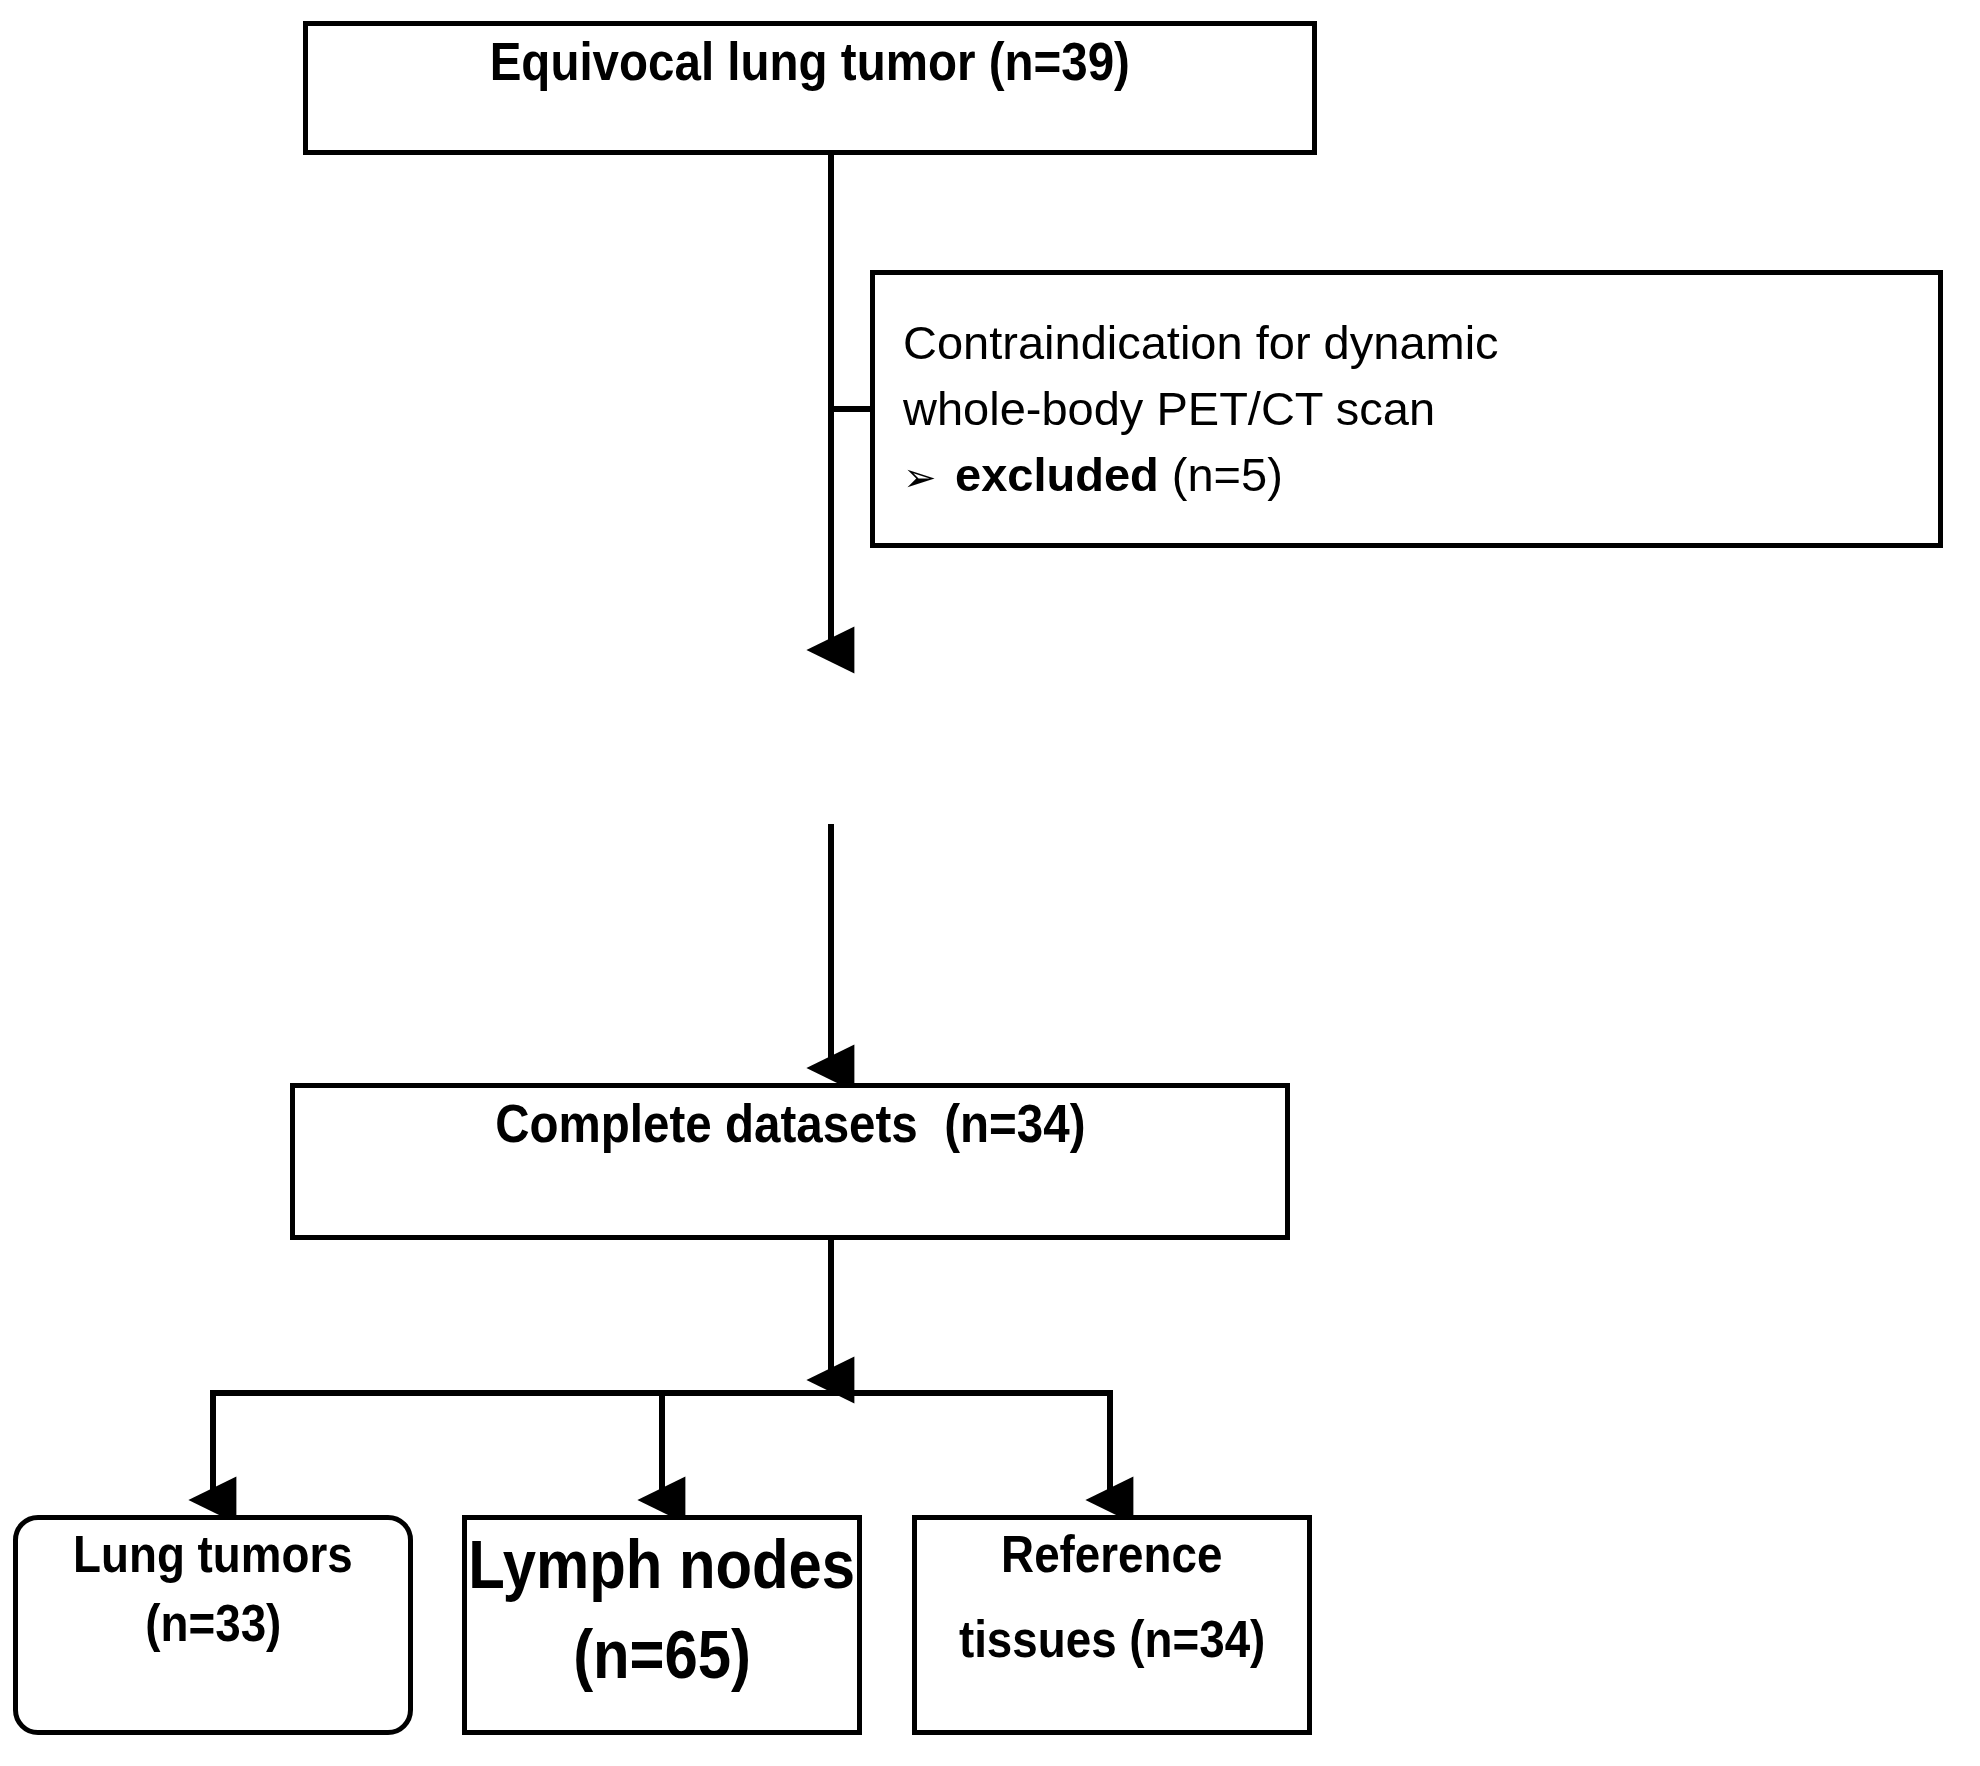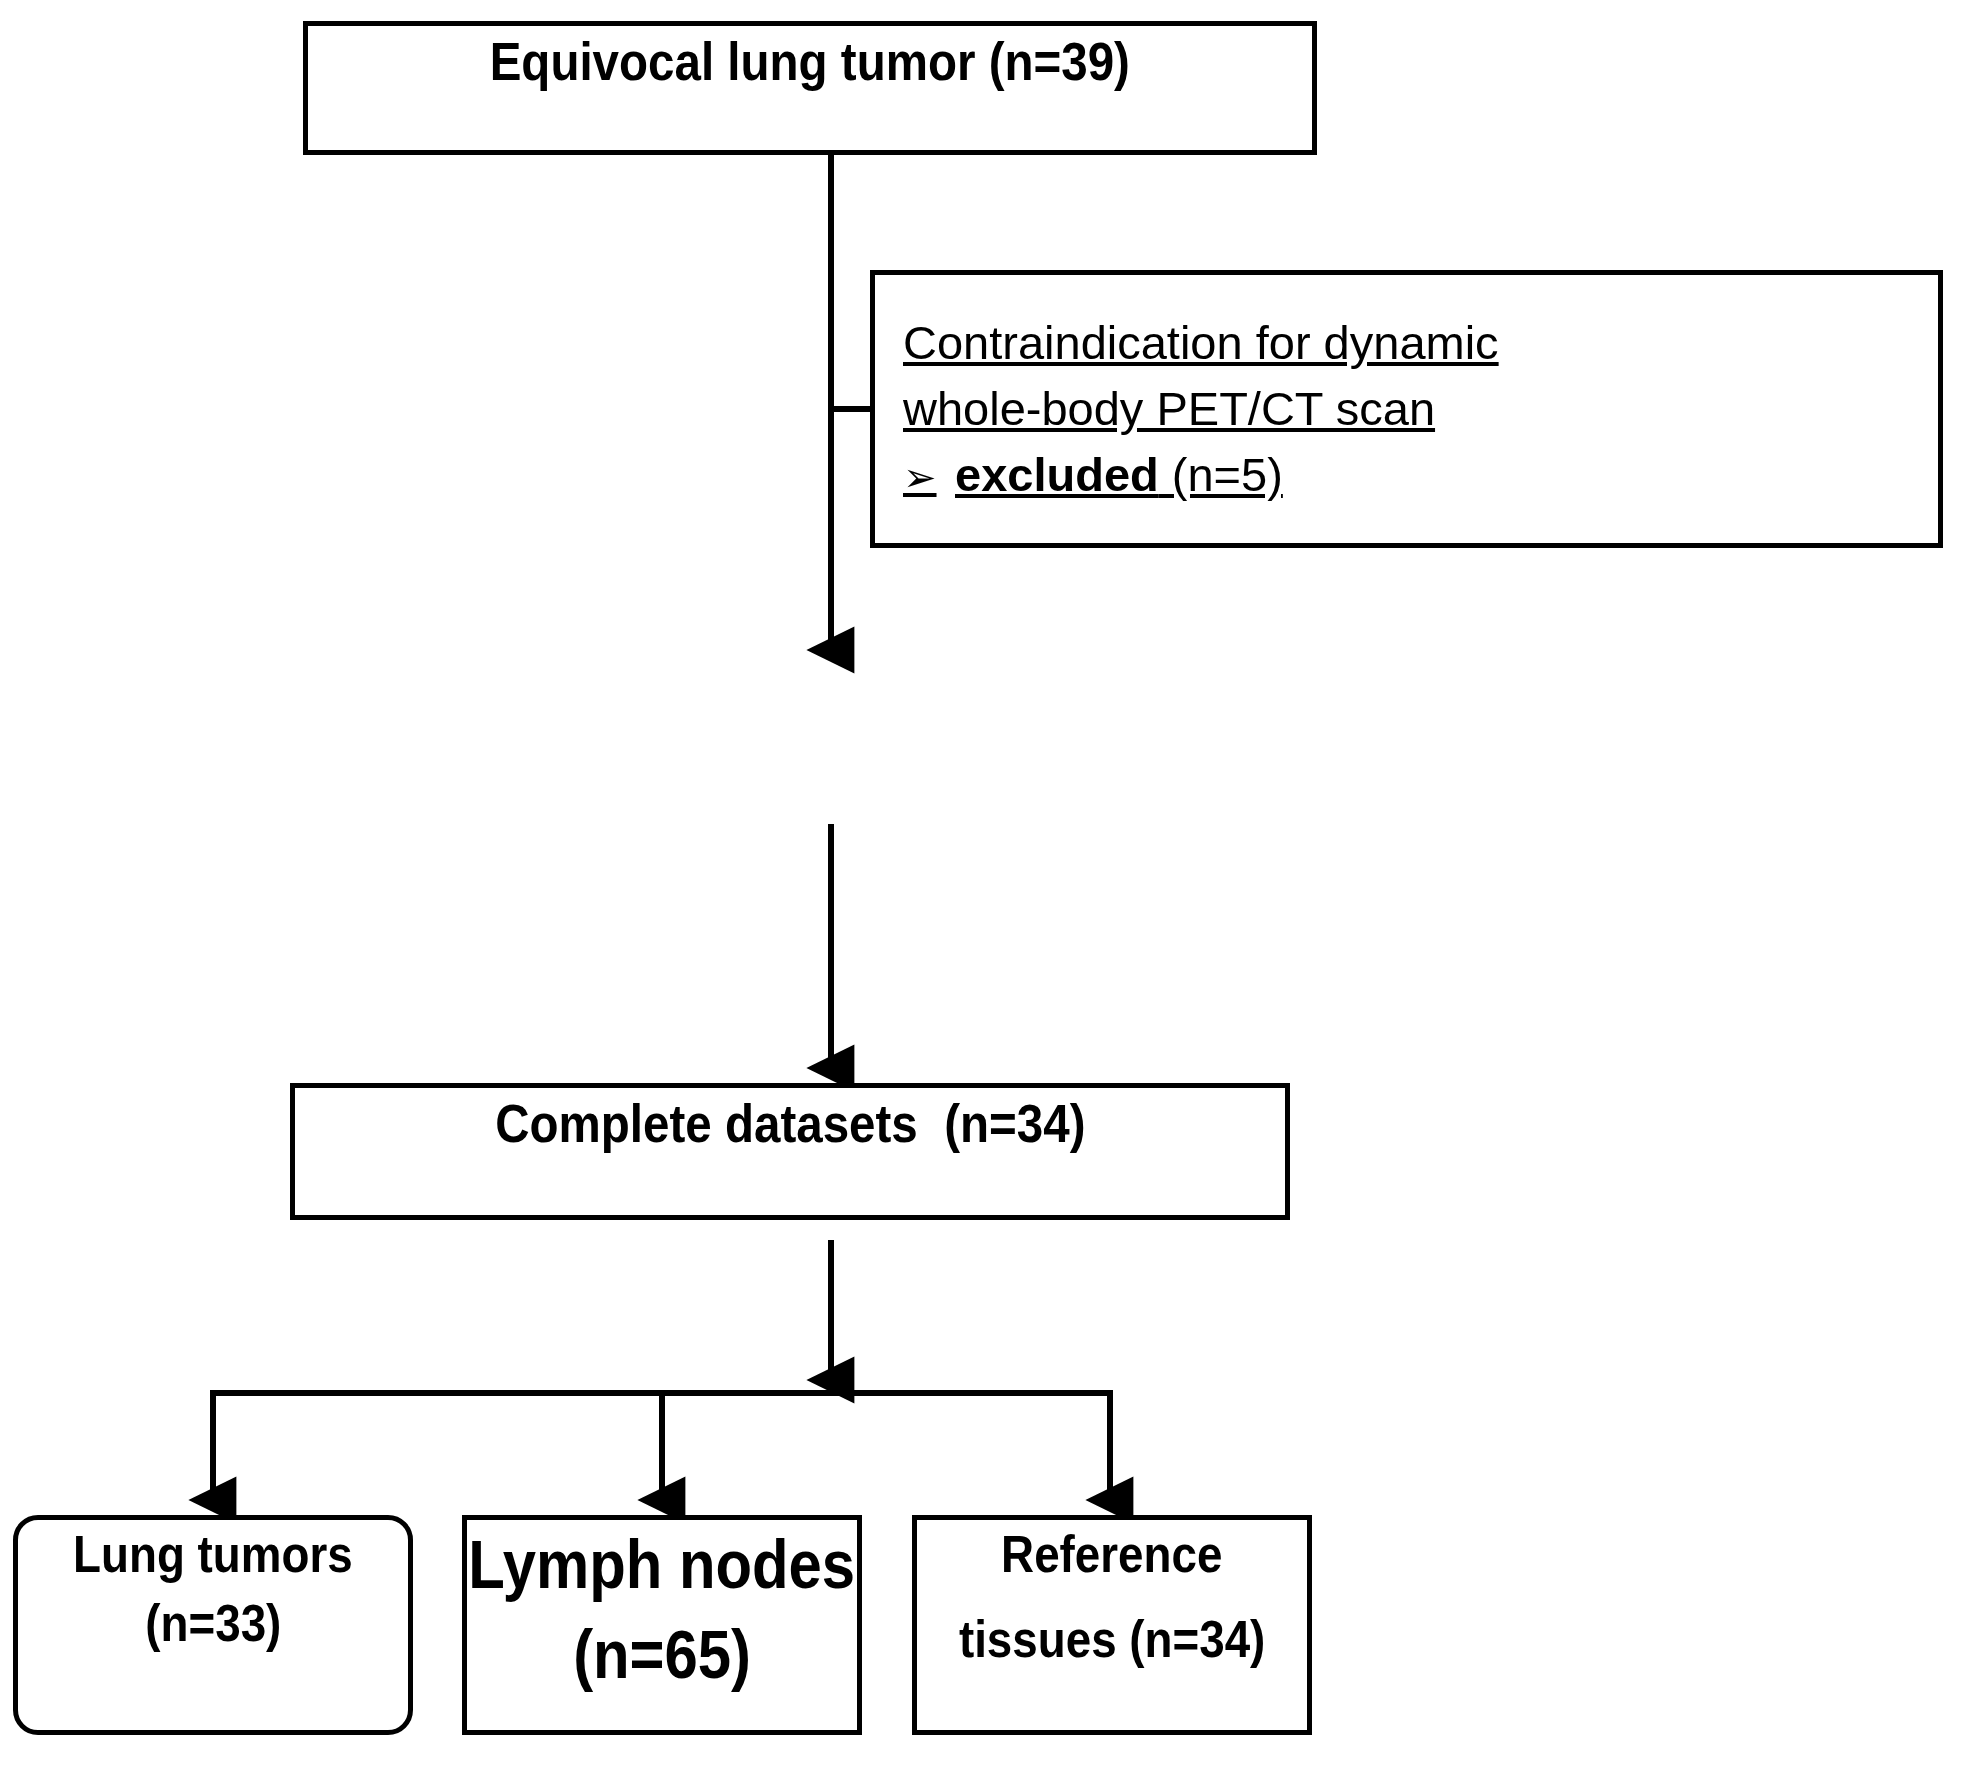--- a/index.html
+++ b/index.html
@@ -50,41 +50,41 @@
     left: 303px; top: 21px; width: 1014px; height: 134px;
     font-size: 54px;
   }
   #node-contra {
     left: 870px; top: 270px; width: 1073px; height: 278px;
     align-items: flex-start;
     justify-content: center;
     padding: 10px 0 10px 28px;
     font-size: 47px;
   }
-  #node-contra .line { text-align: left; line-height: 1.40; text-decoration: underline; }
+  #node-contra .line { text-align: left; line-height: 1.40; }
   #node-contra .bullet-row {
     display: flex;
     align-items: baseline;
     gap: 0px;
     white-space: pre;
   }
   .bullet-arrow {
     display: inline-block;
     width: 52px;
     font-size: 40px;
     line-height: 1.4;
     text-align: left;
   }
   .excluded-word { font-weight: bold; }
   #node-patlak {
     left: 196px; top: 665px; width: 1234px; height: 159px;
     font-size: 54px;
   }
   #node-complete {
-    left: 290px; top: 1083px; width: 1000px; height: 137px;
+    left: 290px; top: 1083px; width: 1000px; height: 157px;
     font-size: 54px;
   }
   #node-lung {
     left: 13px; top: 1515px; width: 400px; height: 220px;
     font-size: 52px;
     border-radius: 25px;
   }
   #node-lymph {
     left: 462px; top: 1515px; width: 400px; height: 220px;
     font-size: 68px;

